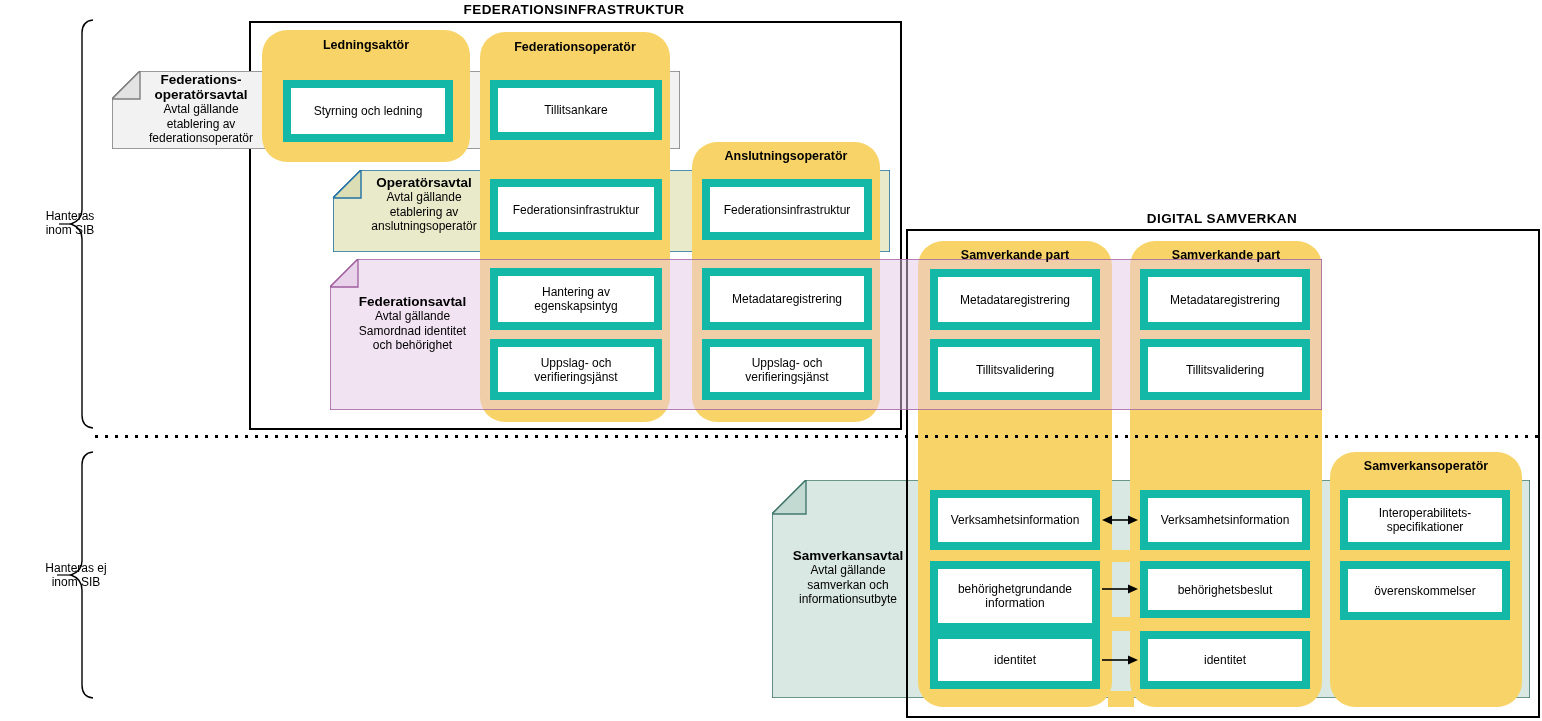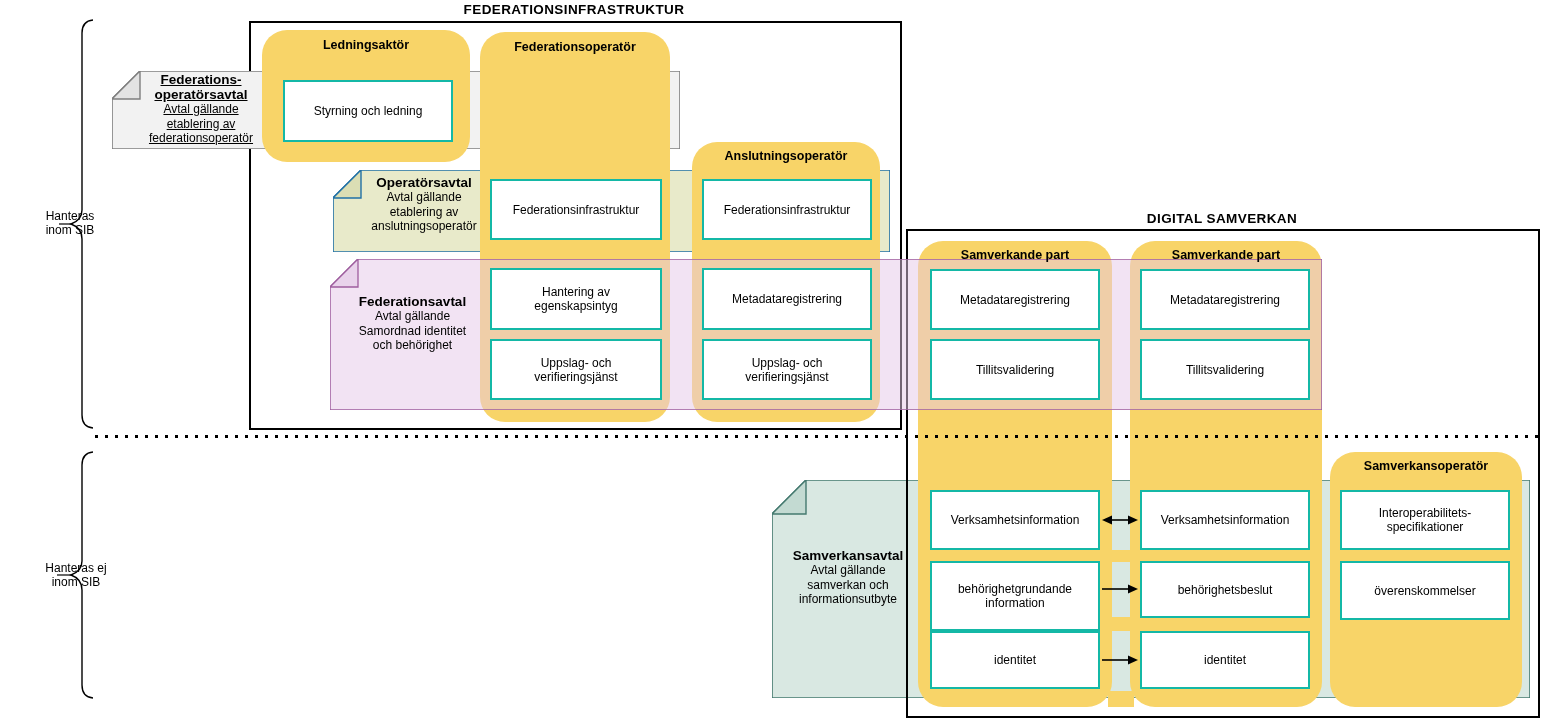--- a/index.html
+++ b/index.html
@@ -7,21 +7,21 @@
           font-family:"Liberation Sans","DejaVu Sans",sans-serif;color:#000;}
   .abs{position:absolute;}
   .section-rect{position:absolute;border:2px solid #000;background:transparent;}
   .section-title{position:absolute;font-weight:bold;font-size:13.5px;letter-spacing:.4px;text-align:center;}
   .note-text{position:absolute;text-align:center;}
   .note-title{font-weight:bold;font-size:13.5px;line-height:15px;white-space:pre-line;}
   .note-body{font-size:12px;line-height:14.5px;white-space:pre-line;}
   .ycol{position:absolute;background:#F8D468;border-radius:25px;}
   .ycol-title{position:absolute;font-weight:bold;font-size:12.5px;text-align:center;}
   .ybridge{position:absolute;background:#F8D468;}
-  .wbox{position:absolute;background:#fff;border:2px solid #14b8a6;display:flex;align-items:center;justify-content:center;
+  .wbox{position:absolute;background:#fff;border:8px solid #14b8a6;display:flex;align-items:center;justify-content:center;
         text-align:center;font-size:12px;line-height:14px;white-space:pre-line;padding:2px;box-sizing:border-box;}
   .side-label{position:absolute;font-size:12px;line-height:14px;text-align:center;white-space:pre-line;}
   .dotted{position:absolute;height:3px;background:repeating-linear-gradient(to right,#000 0 3px,transparent 3px 10px);}
   .z1{z-index:1}.z2{z-index:2}.z3{z-index:3}.z4{z-index:4}.z5{z-index:5}.z6{z-index:6}.z7{z-index:7}.z8{z-index:8}
   svg{display:block;}
 </style>
 </head>
 <body>
 
 <div id="canvas">
@@ -52,21 +52,21 @@
     <div class="note-title">Samverkansavtal</div>
     <div class="note-body">Avtal gällande
 samverkan och
 informationsutbyte</div>
   </div>
 
   <svg class="abs z3" style="left:112px;top:71px;" width="568" height="78" viewBox="0 0 568 78">
     <path d="M28 0 L568 0 L568 78 L0 78 L0 28 Z" fill="#F2F2F2" stroke="#7F7F7F" stroke-width="1.6"></path>
     <path d="M28 0 L0 28 L28 28 Z" fill="#E3E3E3" stroke="#7F7F7F" stroke-width="1.4"></path>
   </svg>
-  <div class="note-text z3" style="left:115px;top:72px;width:172px;text-decoration:underline;">
+  <div class="note-text z3" style="left:115px;top:72px;width:172px;">
     <div class="note-title">Federations-
 operatörsavtal</div>
     <div class="note-body">Avtal gällande
 etablering av
 federationsoperatör</div>
   </div>
 
   <svg class="abs z3" style="left:333px;top:170px;" width="557" height="82" viewBox="0 0 557 82">
     <path d="M28 0 L557 0 L557 82 L0 82 L0 28 Z" fill="#E8EACA" stroke="#2171A6" stroke-width="1.6"></path>
     <path d="M28 0 L0 28 L28 28 Z" fill="#DBDEB4" stroke="#2171A6" stroke-width="1.4"></path>
@@ -106,20 +106,21 @@
   </svg>
   <div class="note-text z5" style="left:330px;top:294px;width:165px;">
     <div class="note-title">Federationsavtal</div>
     <div class="note-body">Avtal gällande
 Samordnad identitet
 och behörighet</div>
   </div>
 
   <div class="wbox z6" style="left:283px;top:80px;width:170px;height:62px;">Styrning och ledning</div>
 
+  <div class="wbox z6" style="left:490px;top:80px;width:172px;height:60px;">Tillitsankare</div>
   <div class="wbox z6" style="left:490px;top:179px;width:172px;height:61px;">Federationsinfrastruktur</div>
   <div class="wbox z6" style="left:490px;top:268px;width:172px;height:62px;">Hantering av
 egenskapsintyg</div>
   <div class="wbox z6" style="left:490px;top:339px;width:172px;height:61px;">Uppslag- och
 verifieringsjänst</div>
 
   <div class="wbox z6" style="left:702px;top:179px;width:170px;height:61px;">Federationsinfrastruktur</div>
   <div class="wbox z6" style="left:702px;top:268px;width:170px;height:62px;">Metadataregistrering</div>
   <div class="wbox z6" style="left:702px;top:339px;width:170px;height:61px;">Uppslag- och
 verifieringsjänst</div>

